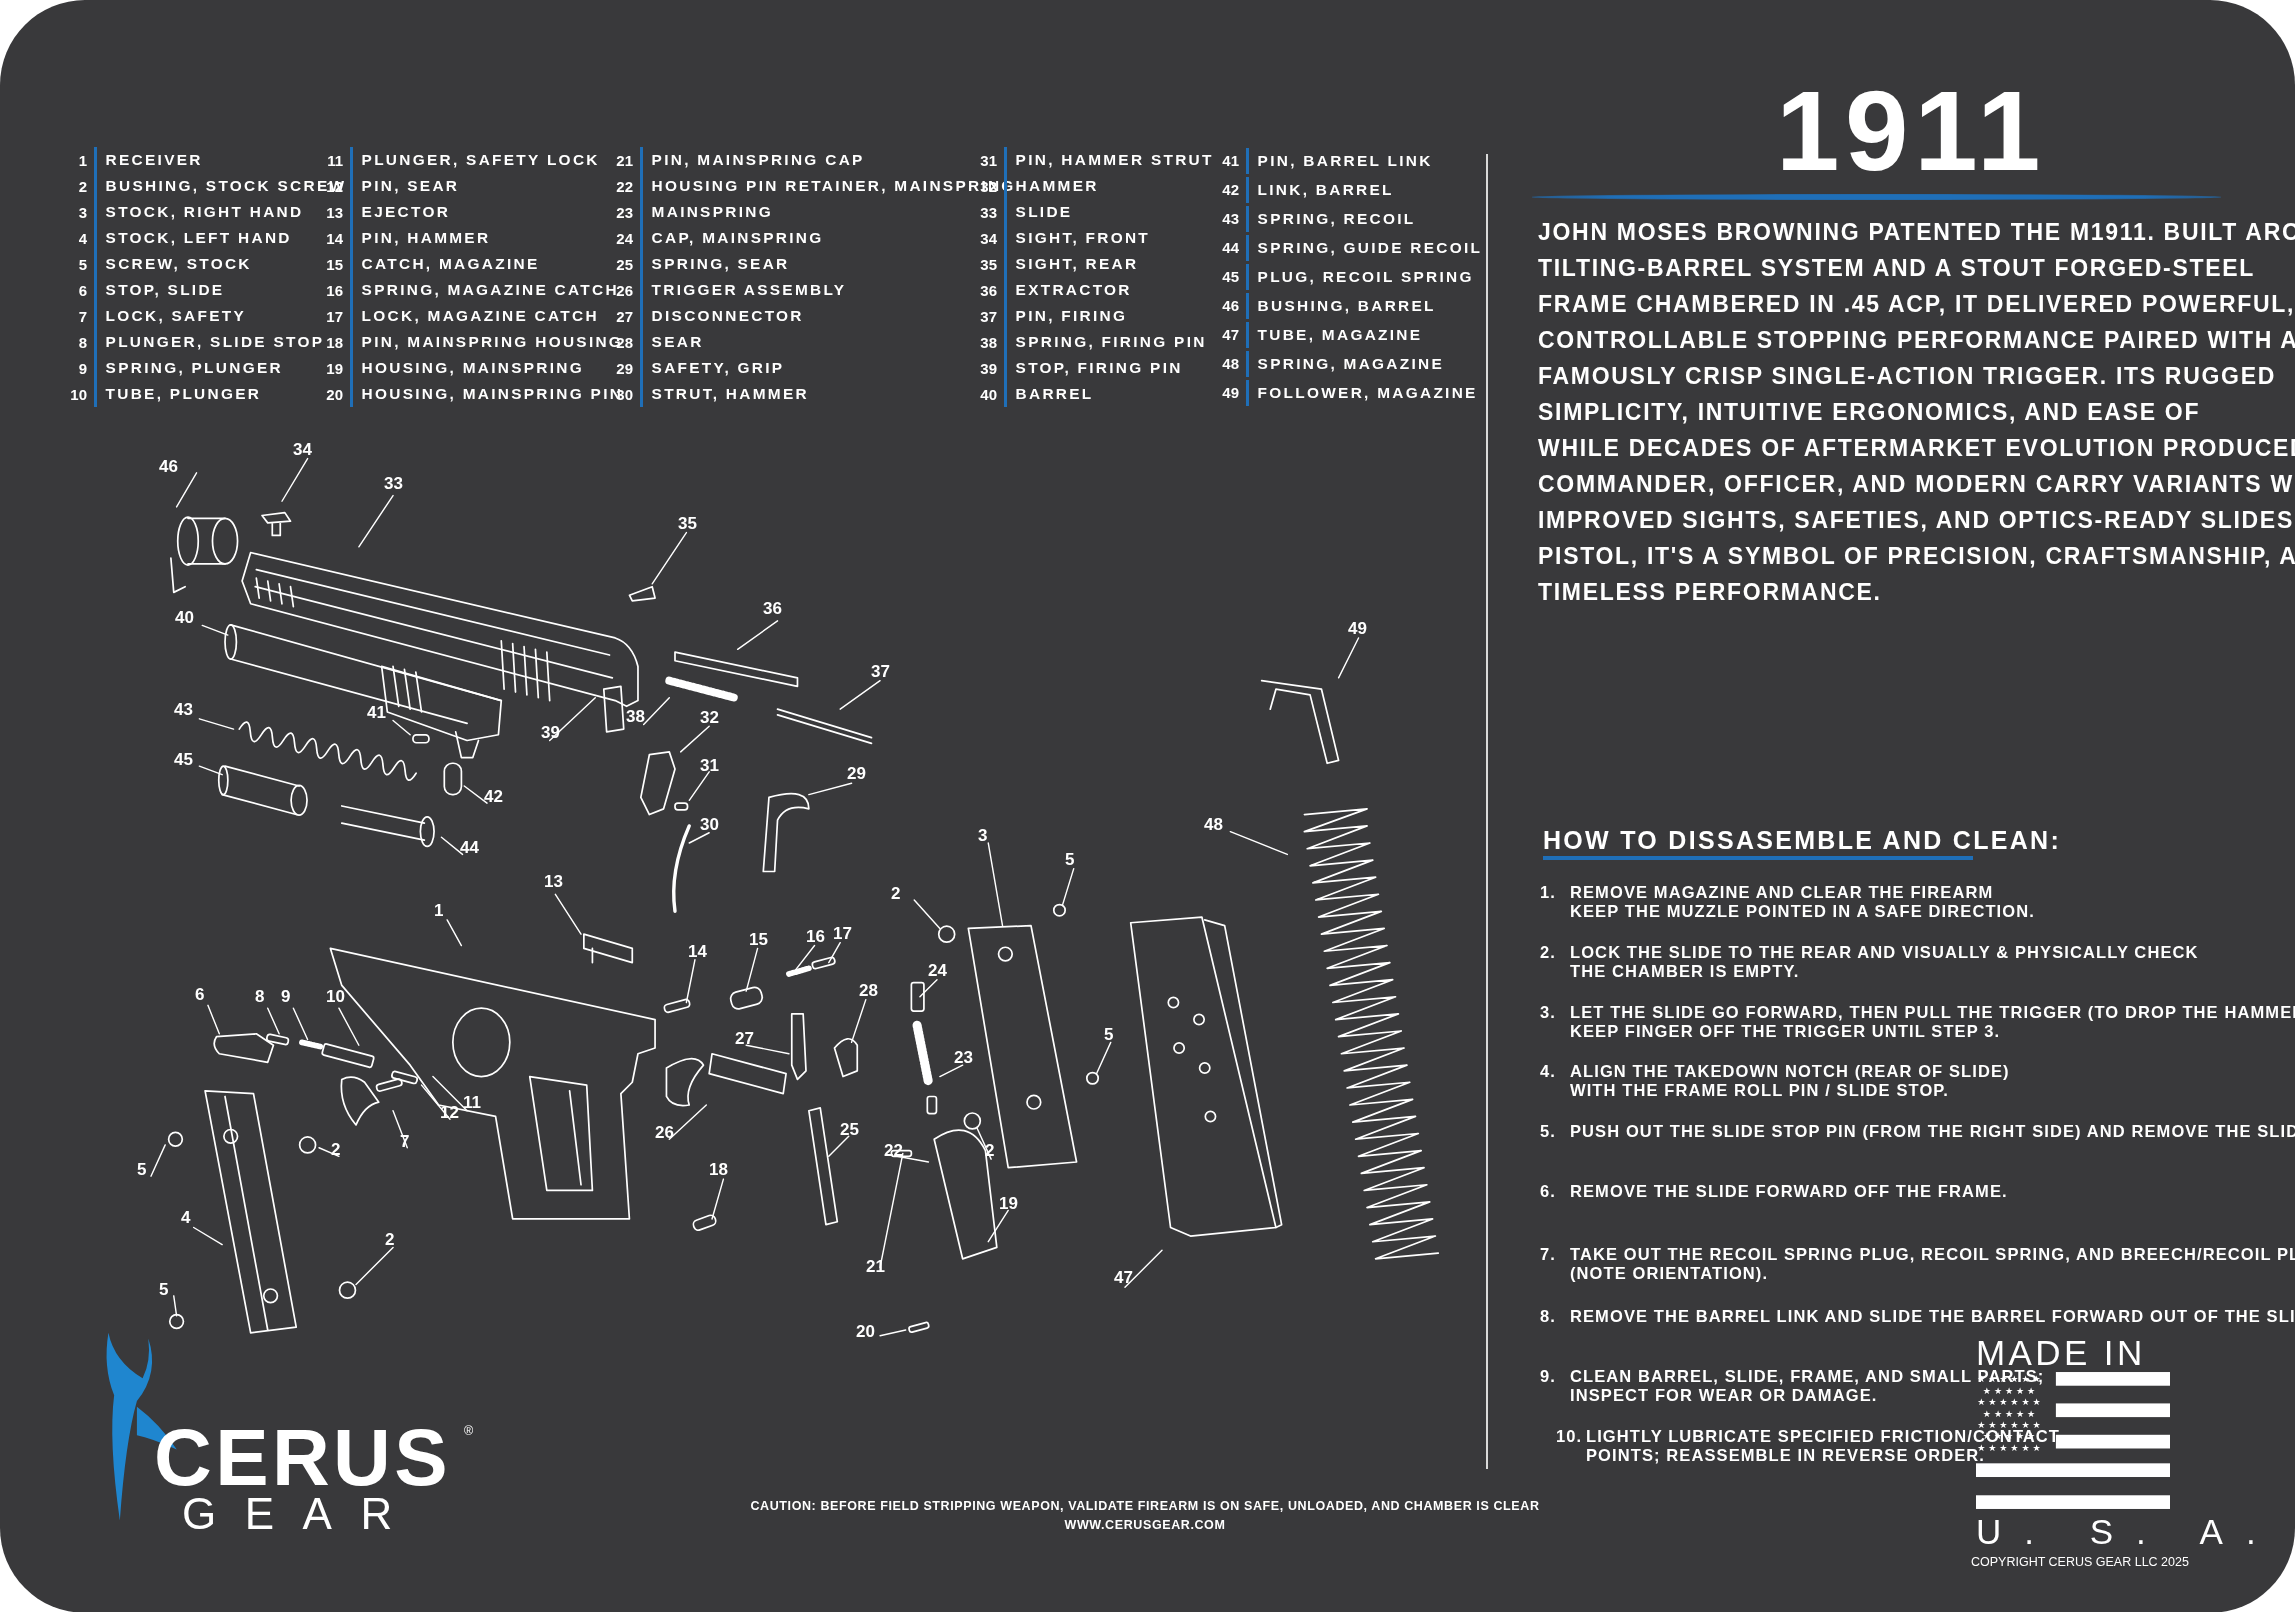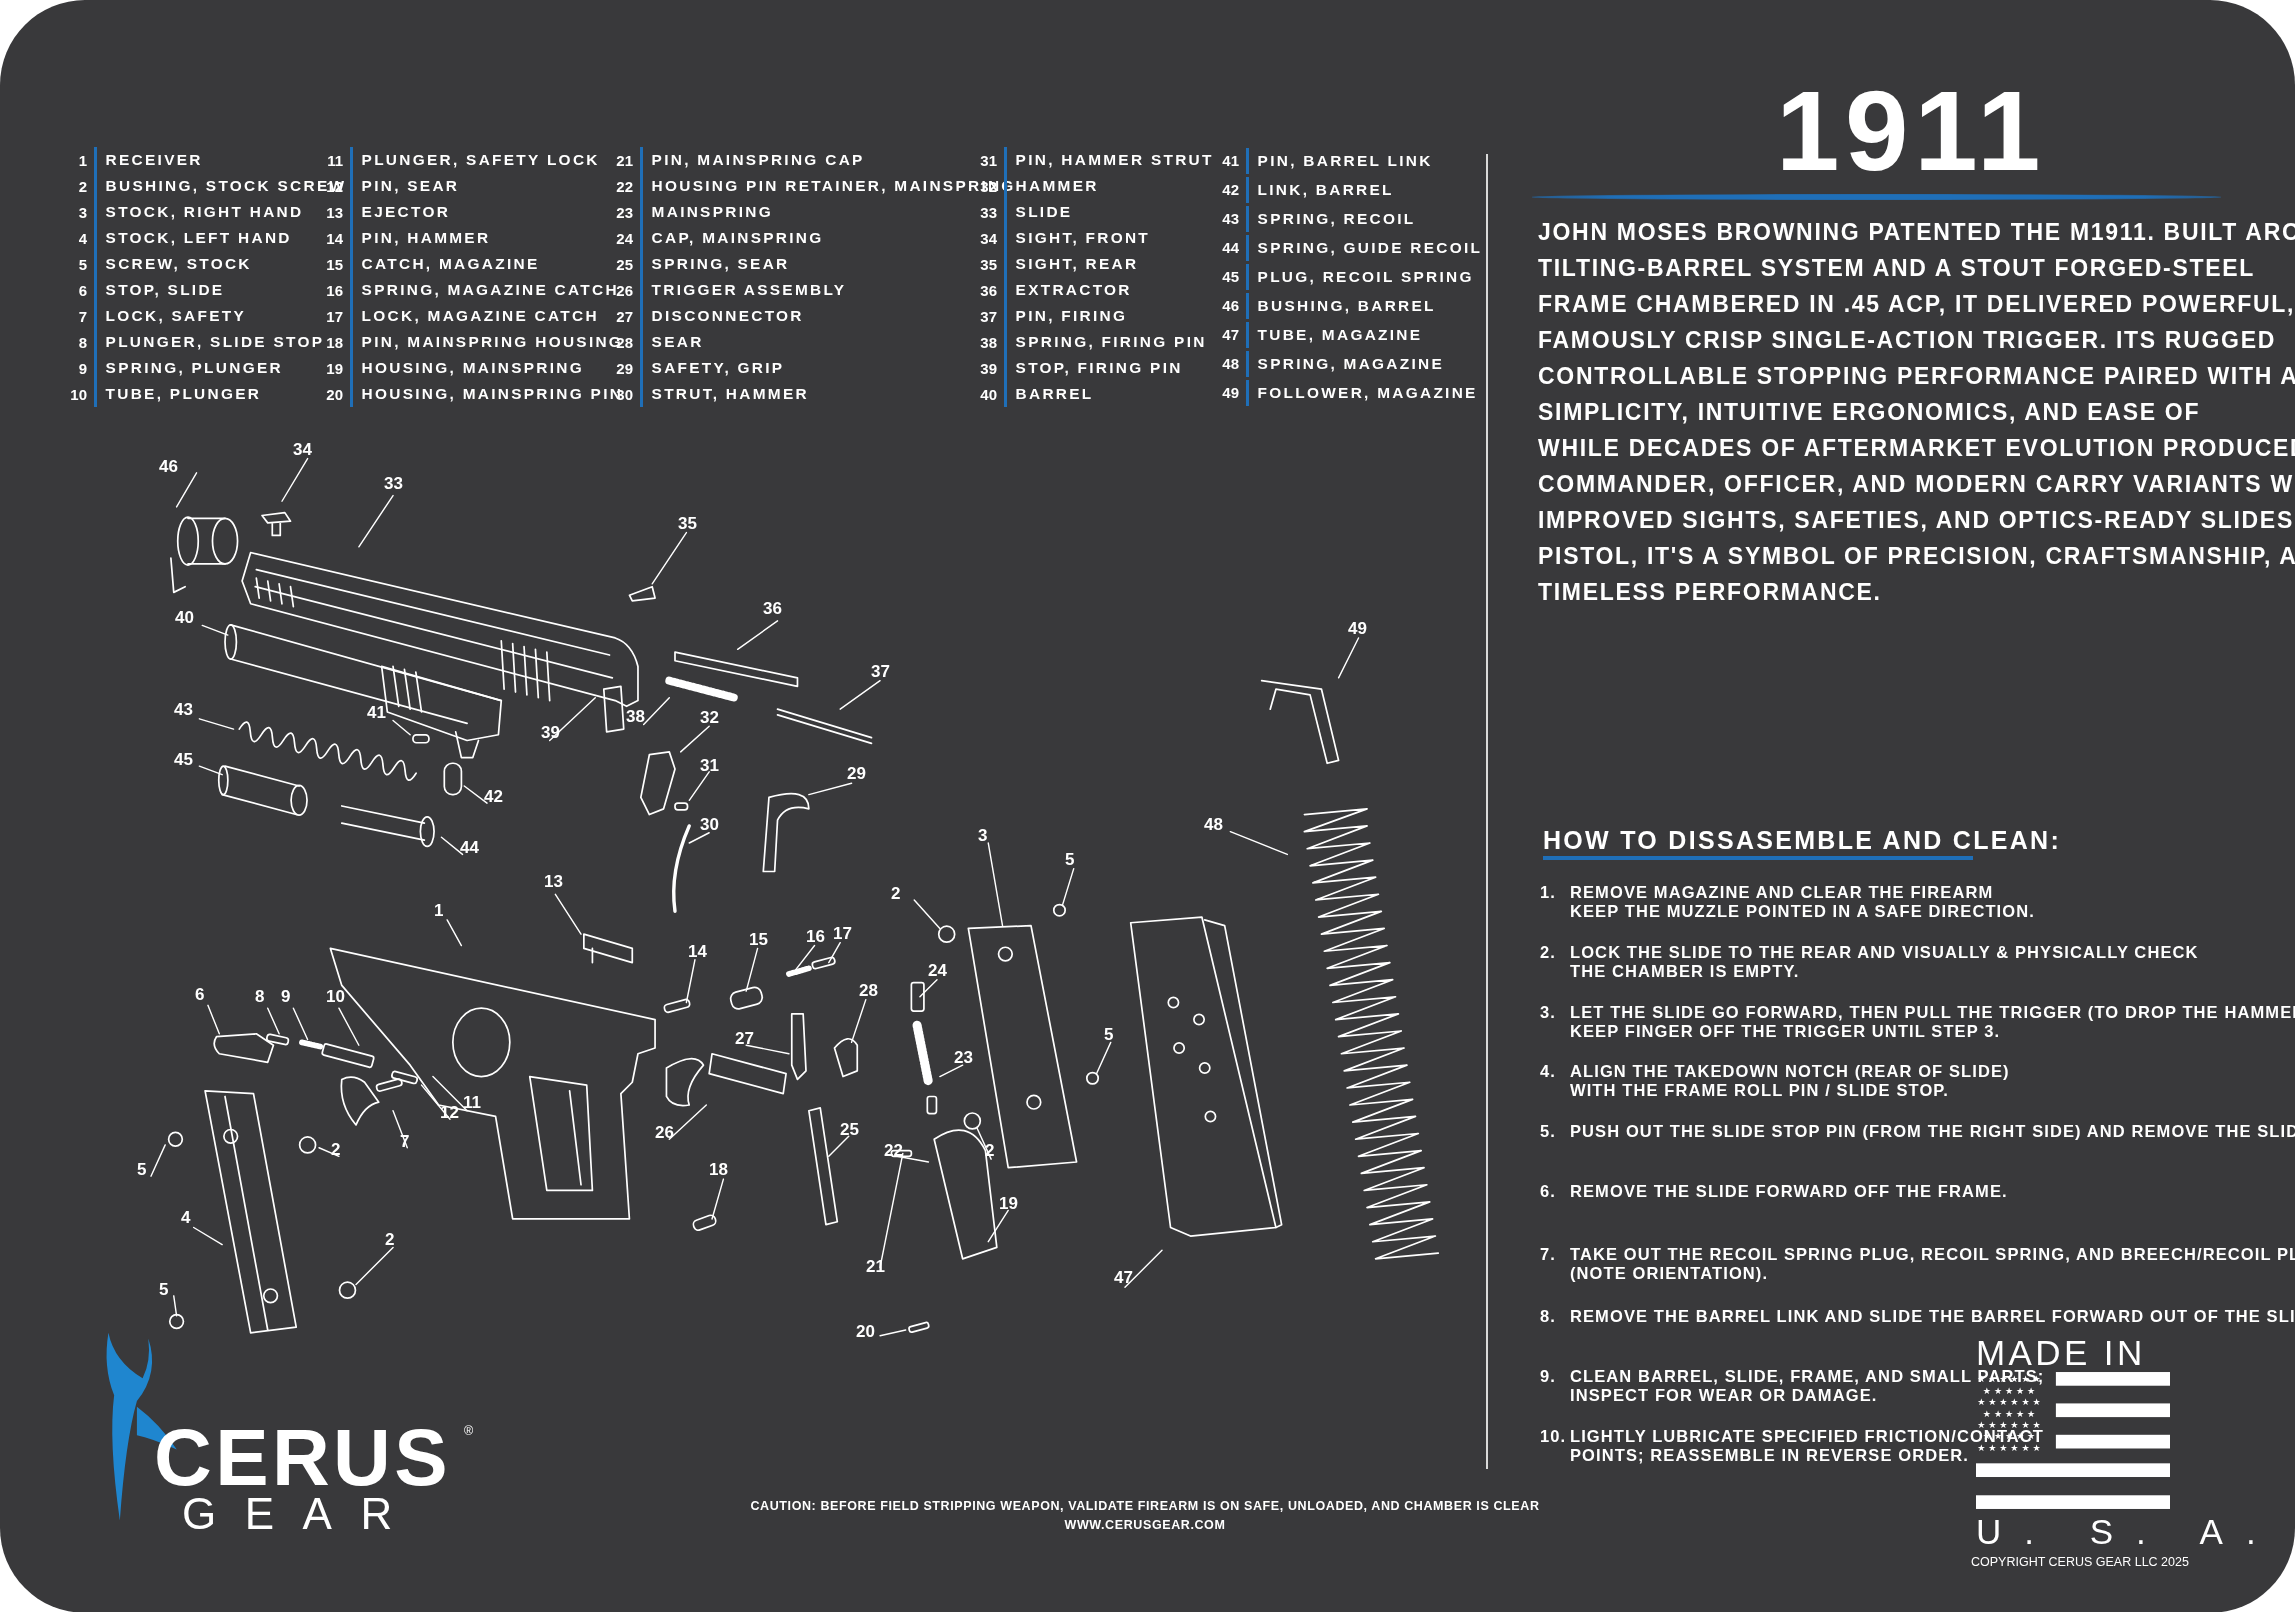--- a/index.html
+++ b/index.html
@@ -527,22 +527,22 @@
       <div class="callout" style="left: 1348px; top: 619px;">49</div>
     </div>
 
   <div class="divider"></div>
   <div class="title">1911</div>
   <div class="title-line"></div>
   <div class="desc" id="desc">
       <div>JOHN MOSES BROWNING PATENTED THE M1911. BUILT AROUND</div>
       <div>TILTING-BARREL SYSTEM AND A STOUT FORGED-STEEL</div>
       <div>FRAME CHAMBERED IN .45 ACP, IT DELIVERED POWERFUL,</div>
+      <div>CONTROLLABLE STOPPING PERFORMANCE PAIRED WITH A</div>
       <div>FAMOUSLY CRISP SINGLE-ACTION TRIGGER. ITS RUGGED</div>
-      <div>CONTROLLABLE STOPPING PERFORMANCE PAIRED WITH A</div>
       <div>SIMPLICITY, INTUITIVE ERGONOMICS, AND EASE OF</div>
       <div>WHILE DECADES OF AFTERMARKET EVOLUTION PRODUCED</div>
       <div>COMMANDER, OFFICER, AND MODERN CARRY VARIANTS WITH</div>
       <div>IMPROVED SIGHTS, SAFETIES, AND OPTICS-READY SLIDES.</div>
       <div>PISTOL, IT'S A SYMBOL OF PRECISION, CRAFTSMANSHIP, AND</div>
       <div>TIMELESS PERFORMANCE.</div>
     </div>
 
   <div class="howto">HOW TO DISSASEMBLE AND CLEAN:</div>
   <div class="howto-line"></div>
@@ -600,21 +600,21 @@
           <div>REMOVE THE BARREL LINK AND SLIDE THE BARREL FORWARD OUT OF THE SLIDE.</div>
         </div>
       </div>
       <div class="step" style="top: 484px;">
         <div class="sn">9.</div>
         <div class="st">
           <div>CLEAN BARREL, SLIDE, FRAME, AND SMALL PARTS;</div>
           <div>INSPECT FOR WEAR OR DAMAGE.</div>
         </div>
       </div>
-      <div class="step" style="top: 544px;">
+      <div class="step" style="top: 544px; margin-left: 16px;">
         <div class="sn">10.</div>
         <div class="st">
           <div>LIGHTLY LUBRICATE SPECIFIED FRICTION/CONTACT</div>
           <div>POINTS; REASSEMBLE IN REVERSE ORDER.</div>
         </div>
       </div>
     </div>
 
   <div class="made">MADE IN</div>
   <svg class="flag" viewBox="0 0 340 240">

